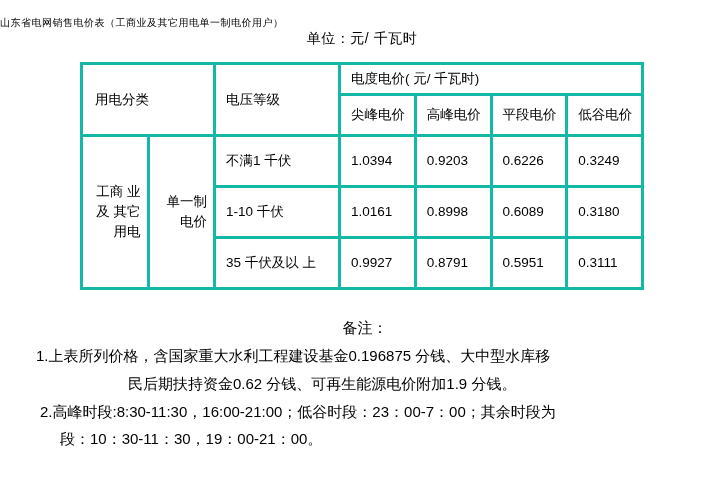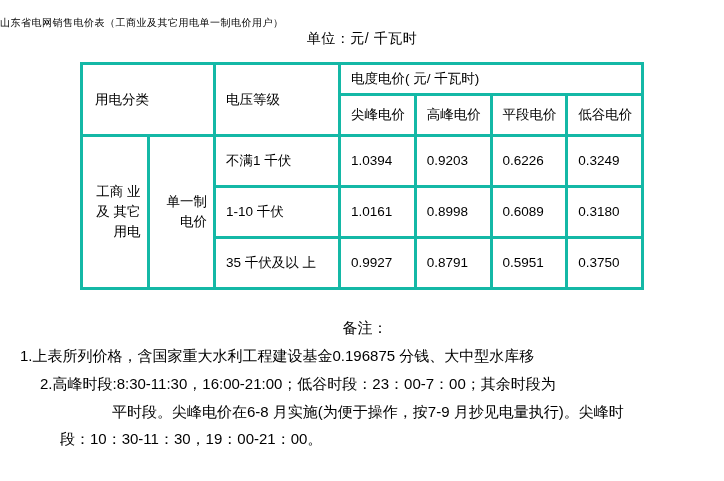--- a/index.html
+++ b/index.html
@@ -91,21 +91,21 @@
     font-size: 15px;
     line-height: 1.85;
   }
   .notes .note-head {
     text-align: center;
     padding-left: 6px;
   }
   .note-line {
     padding-left: 40px;
   }
-  .note-line.indent1 { padding-left: 20px; }
+  .note-line.indent1 { padding-left: 36px; }
   .note-line.indent2 { padding-left: 128px; }
   .note-line.indent3 { padding-left: 40px; }
   .note-line.indent4 { padding-left: 112px; }
   .note-line.indent5 { padding-left: 60px; }
 </style>
 </head>
 <body>
 
 <div class="page">
 
@@ -142,26 +142,26 @@
         <td class="num-cell">0.8998</td>
         <td class="num-cell">0.6089</td>
         <td class="num-cell">0.3180</td>
       </tr>
 
       <tr>
         <td class="volt-cell">35 千伏及以 上</td>
         <td class="num-cell">0.9927</td>
         <td class="num-cell">0.8791</td>
         <td class="num-cell">0.5951</td>
-        <td class="num-cell">0.3750</td>
+        <td class="num-cell">0.3111</td>
       </tr>
     </tbody>
   </table>
 
   <div class="notes">
     <div class="note-head">备注：</div>
     <div class="note-line indent1">1.上表所列价格，含国家重大水利工程建设基金0.196875 分钱、大中型水库移</div>
+    <div class="note-line indent2">民后期扶持资金0.62 分钱、可再生能源电价附加1.9 分钱。</div>
     <div class="note-line indent3">2.高峰时段:8:30-11:30，16:00-21:00；低谷时段：23：00-7：00；其余时段为</div>
-    <div class="note-line indent4">平时段。尖峰电价在6-8 月实施(为便于操作，按7-9 月抄见电量执行)。尖峰时</div>
     <div class="note-line indent5">段：10：30-11：30，19：00-21：00。</div>
   </div>
 
 </div>
 
 </body></html>

